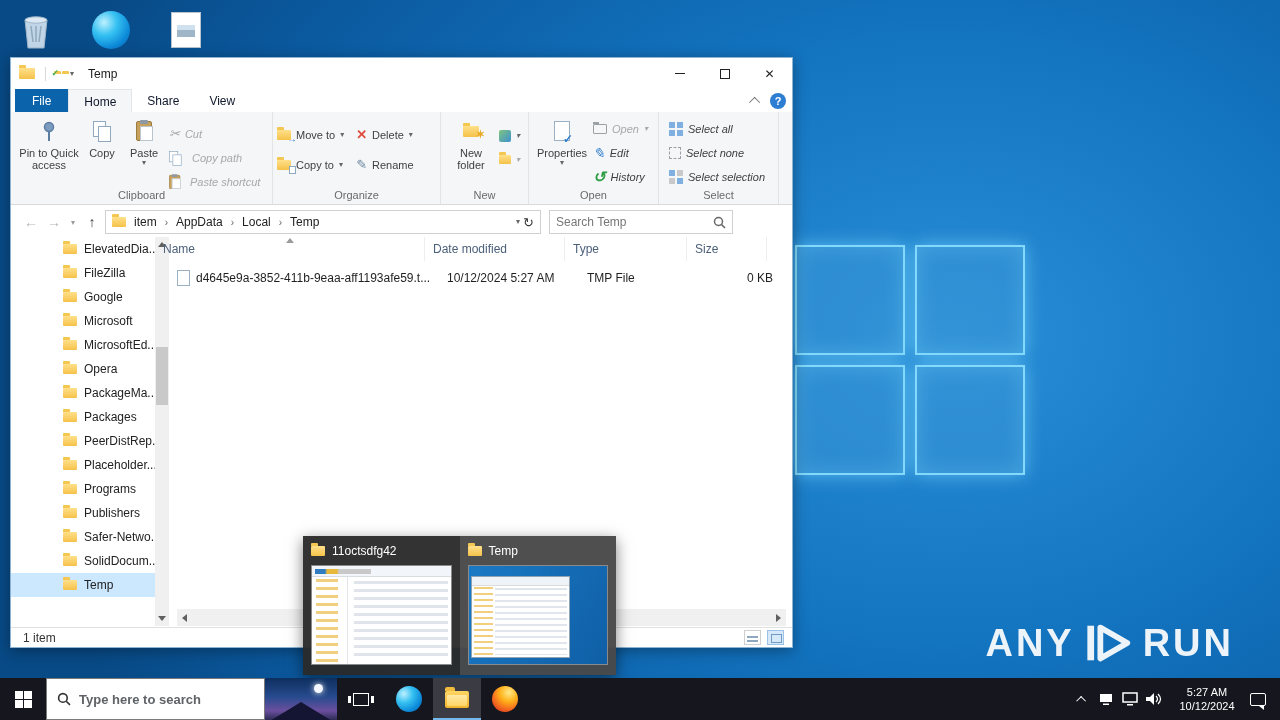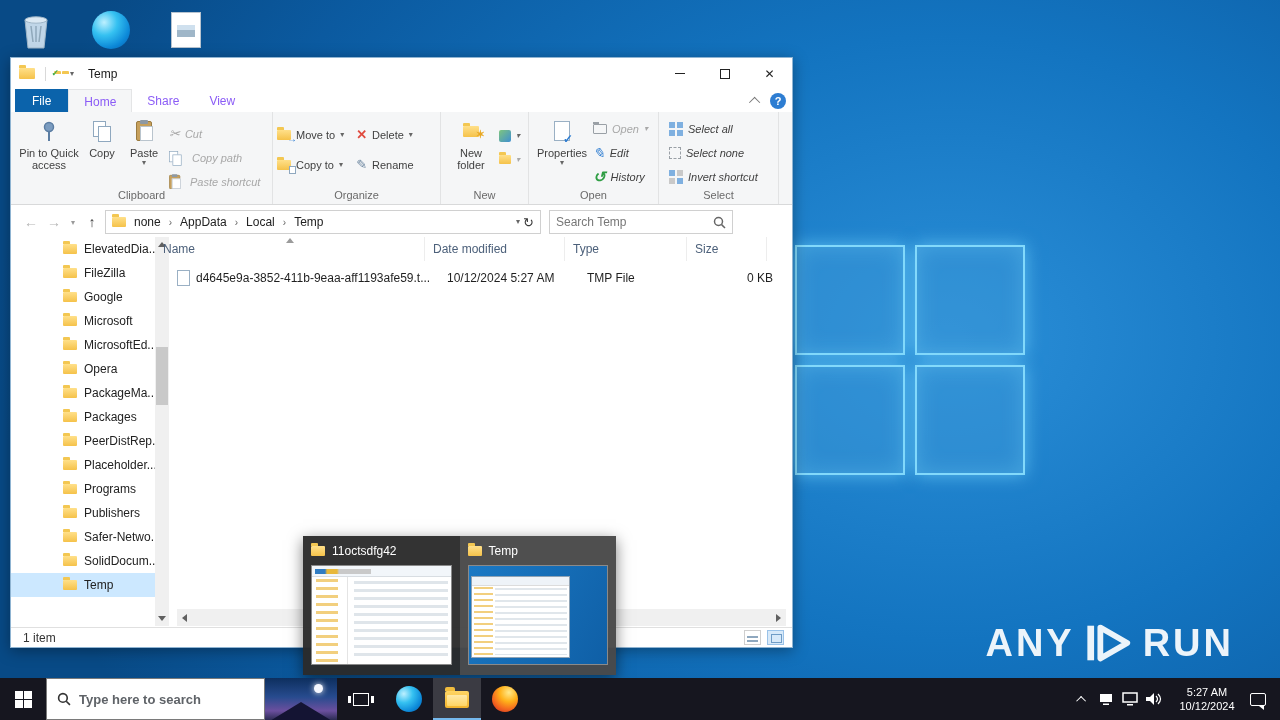--- a/index.html
+++ b/index.html
@@ -41,21 +41,21 @@
   .chev { font-size:8px; color:#666; line-height:1; }
   .wtitle { margin-left:14px; color:#1a1a1a; }
   .wbtns { position:absolute; right:0; top:0; display:flex; }
   .wbtn { width:45px; height:31px; display:flex; align-items:center; justify-content:center; color:#222; }
   .minbar { width:10px; height:1px; background:#222; }
   .maxbox { width:10px; height:10px; border:1px solid #222; }
   .g-close::before { content:"✕"; font-size:12px; }
 
   
   .tabs { position:absolute; left:0; top:31px; right:0; height:23px; background:#fff; display:flex; align-items:stretch; padding-left:4px; }
-  .tab { padding:12px 15px; display:flex; align-items:center; color:#8b5cf6; }
+  .tab { padding:12px 15px; display:flex; align-items:center; color:#0f172a; }
   .tab.file { background:#0b63ab; color:#fff; padding:0 17px; }
   .tab.active { background:#f5f6f7; border:1px solid #e4e5e6; border-bottom:none; }
   .tabs-right { position:absolute; right:6px; top:0; height:23px; display:flex; align-items:center; gap:10px; }
   .g-chevup { width:8px; height:8px; border-left:1.5px solid #777; border-top:1.5px solid #777; transform:rotate(45deg) translateY(2px); }
   .helpdot { width:16px; height:16px; border-radius:50%; background:#2d7dd2; color:#fff; font-size:11px; font-weight:bold;
     display:flex; align-items:center; justify-content:center; }
   .g-help::before { content:"?"; }
 
   
   .ribbon { position:absolute; left:0; top:54px; right:0; height:93px; background:#f5f6f7;
@@ -405,38 +405,38 @@
             <div class="smallbtn">
               <span class="icon-selall"></span>
               <span>Select all</span>
             </div>
             <div class="smallbtn">
               <span class="icon-selnone"></span>
               <span>Select none</span>
             </div>
             <div class="smallbtn">
               <span class="icon-inv"></span>
-              <span>Invert shortcut</span>
+              <span>Select selection</span>
             </div>
           </div>
         </div>
         <div class="glabel">Select</div>
       </div>
 
       <div style="flex:1"></div>
     </div>
 
     <div class="addrbar">
       <span class="navbtn g-back"></span>
       <span class="navbtn g-fwd"></span>
       <span class="navchev g-chev"></span>
       <span class="navbtn en g-upar"></span>
       <div class="addrbox">
         <span class="folder f14"></span>
-        <span class="crumb">none</span>
+        <span class="crumb">item</span>
         <span class="csep g-csep"></span>
         <span class="crumb">AppData</span>
         <span class="csep g-csep"></span>
         <span class="crumb">Local</span>
         <span class="csep g-csep"></span>
         <span class="crumb">Temp</span>
         <span class="spacer"></span>
         <span class="chev g-chev"></span>
         <span class="g-refresh"></span>
       </div>

